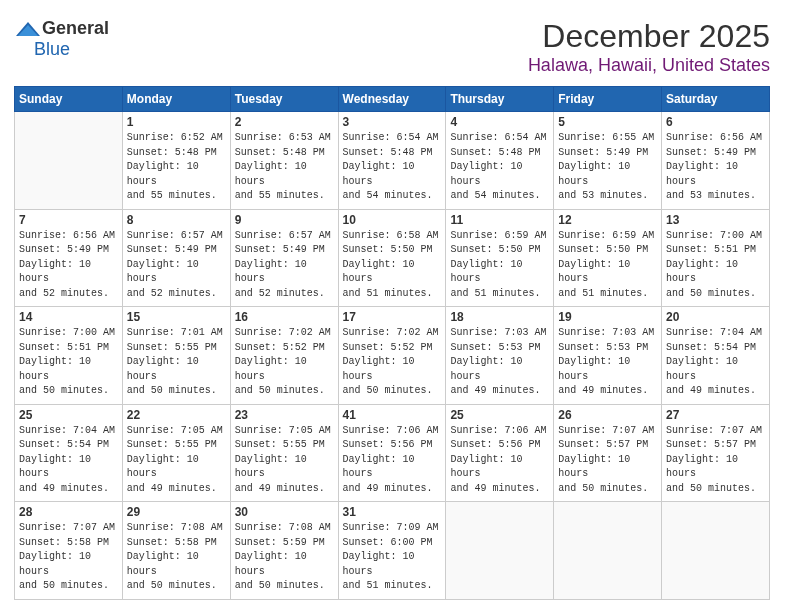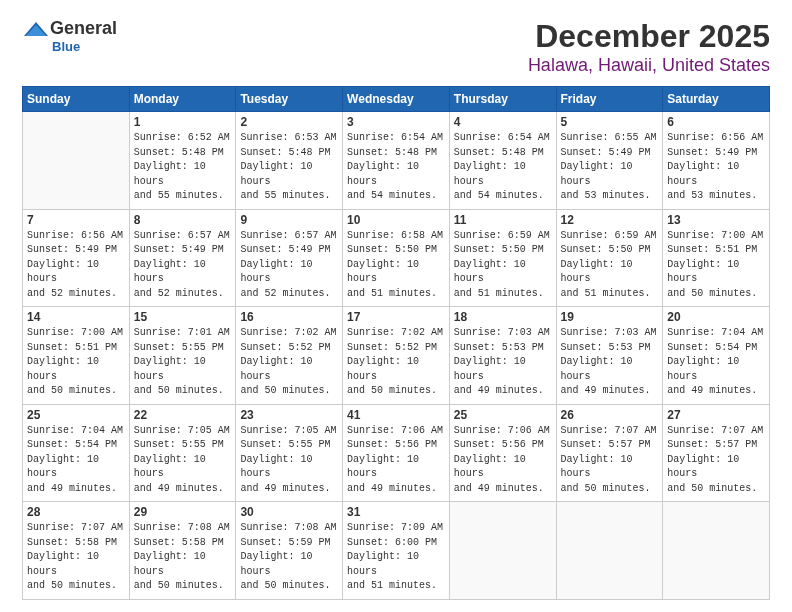--- a/index.html
+++ b/index.html
@@ -6,21 +6,21 @@
     body {
       width: 792px;
       height: 612px;
       font-family: Arial, sans-serif;
       background: #fff;
       overflow: hidden;
     }
     .page {
       width: 792px;
       height: 612px;
-      padding: 18px 22px 12px 22px;
+      padding: 18px 22px 12px 14px;
       display: flex;
       flex-direction: column;
     }
     .header {
       display: flex;
       justify-content: space-between;
       align-items: flex-start;
       margin-bottom: 10px;
     }
     .logo {
@@ -36,21 +36,21 @@
     }
     .logo-row {
       display: flex;
       align-items: center;
     }
     .title-area {
       text-align: right;
     }
     .month-title {
       font-size: 32px;
-      font-weight: bold;
+      font-weight: normal;
       color: #333;
       margin-left: 12px;
     }
     .location {
       font-size: 18px;
       color: #701a75;
     }
     .calendar {
       flex: 1;
       border: 1px solid #fca5a5;
@@ -101,21 +101,21 @@
     <div class="logo">
       <div class="logo-row">
         <svg class="logo-icon" viewBox="0 0 28 18" xmlns="http://www.w3.org/2000/svg">
           <polygon points="14,2 26,16 2,16" fill="#2166b0"></polygon>
           <polygon points="14,5 24,16 4,16" fill="#3a90d9"></polygon>
         </svg>
         <span style="font-size:18px;font-weight:bold;color:#333;">
           <span style="color:#333;">General</span>
         </span>
       </div>
-      <span style="font-size:13px;font-weight:bold;color:#2166b0;margin-left:30px;">Blue</span>
+      <span style="font-size:18px;font-weight:normal;color:#2166b0;margin-left:20px;">Blue</span>
     </div>
     <div class="title-area">
       <div class="month-title">December 2025</div>
       <div class="location">Halawa, Hawaii, United States</div>
     </div>
   </div>
 
   <table class="calendar">
     <thead>
       <tr>

